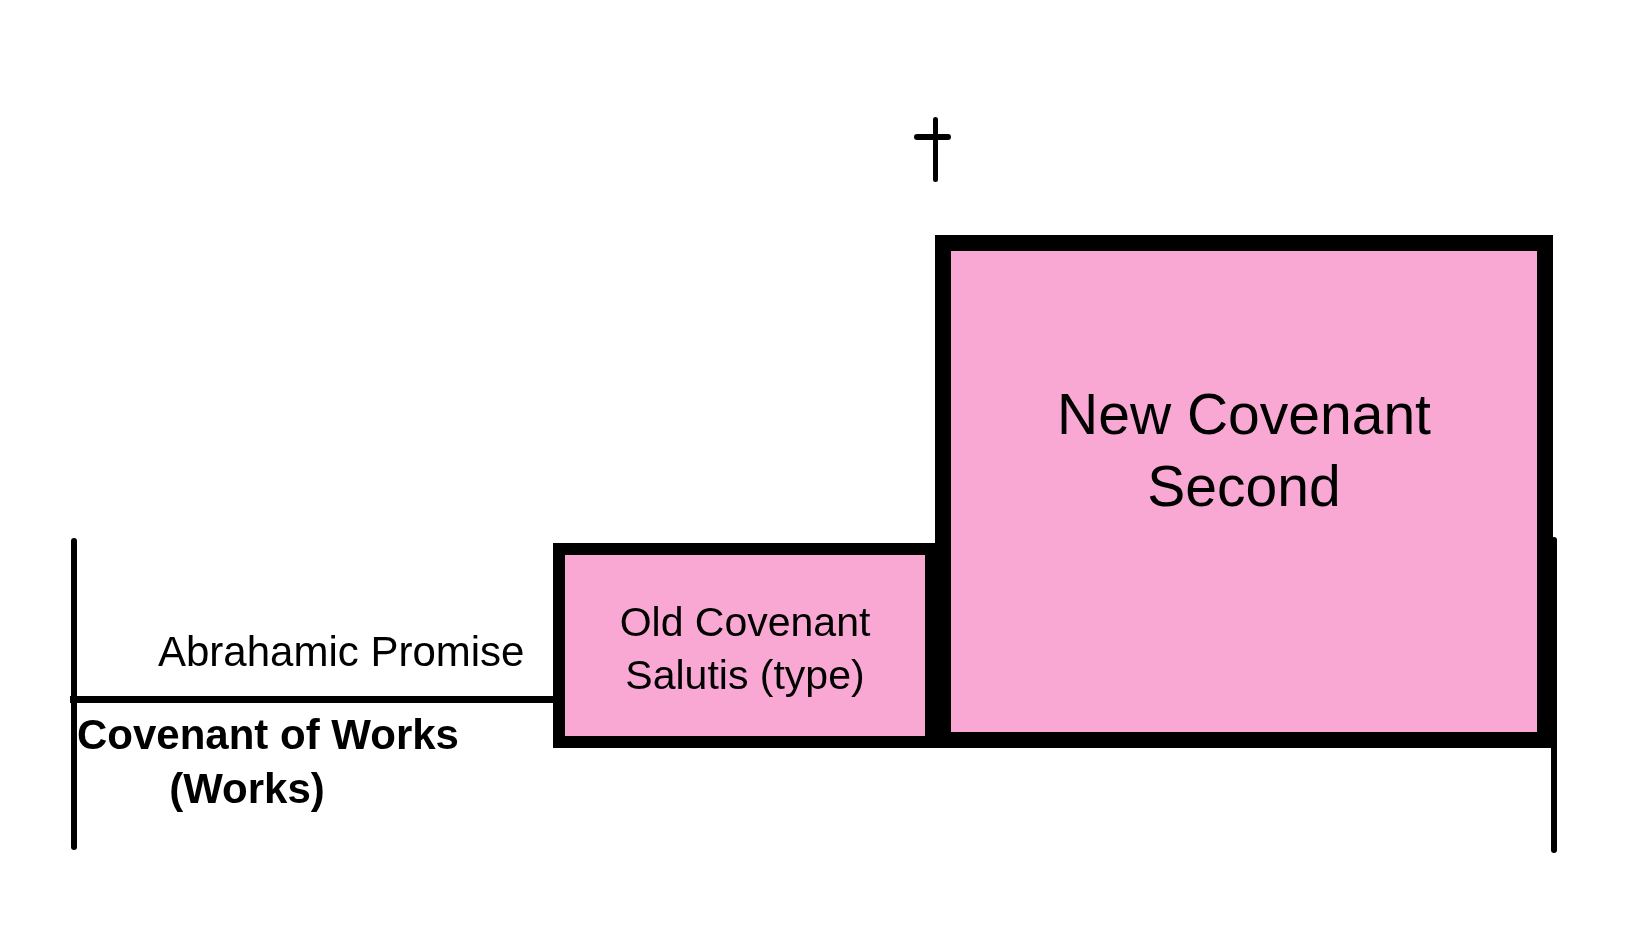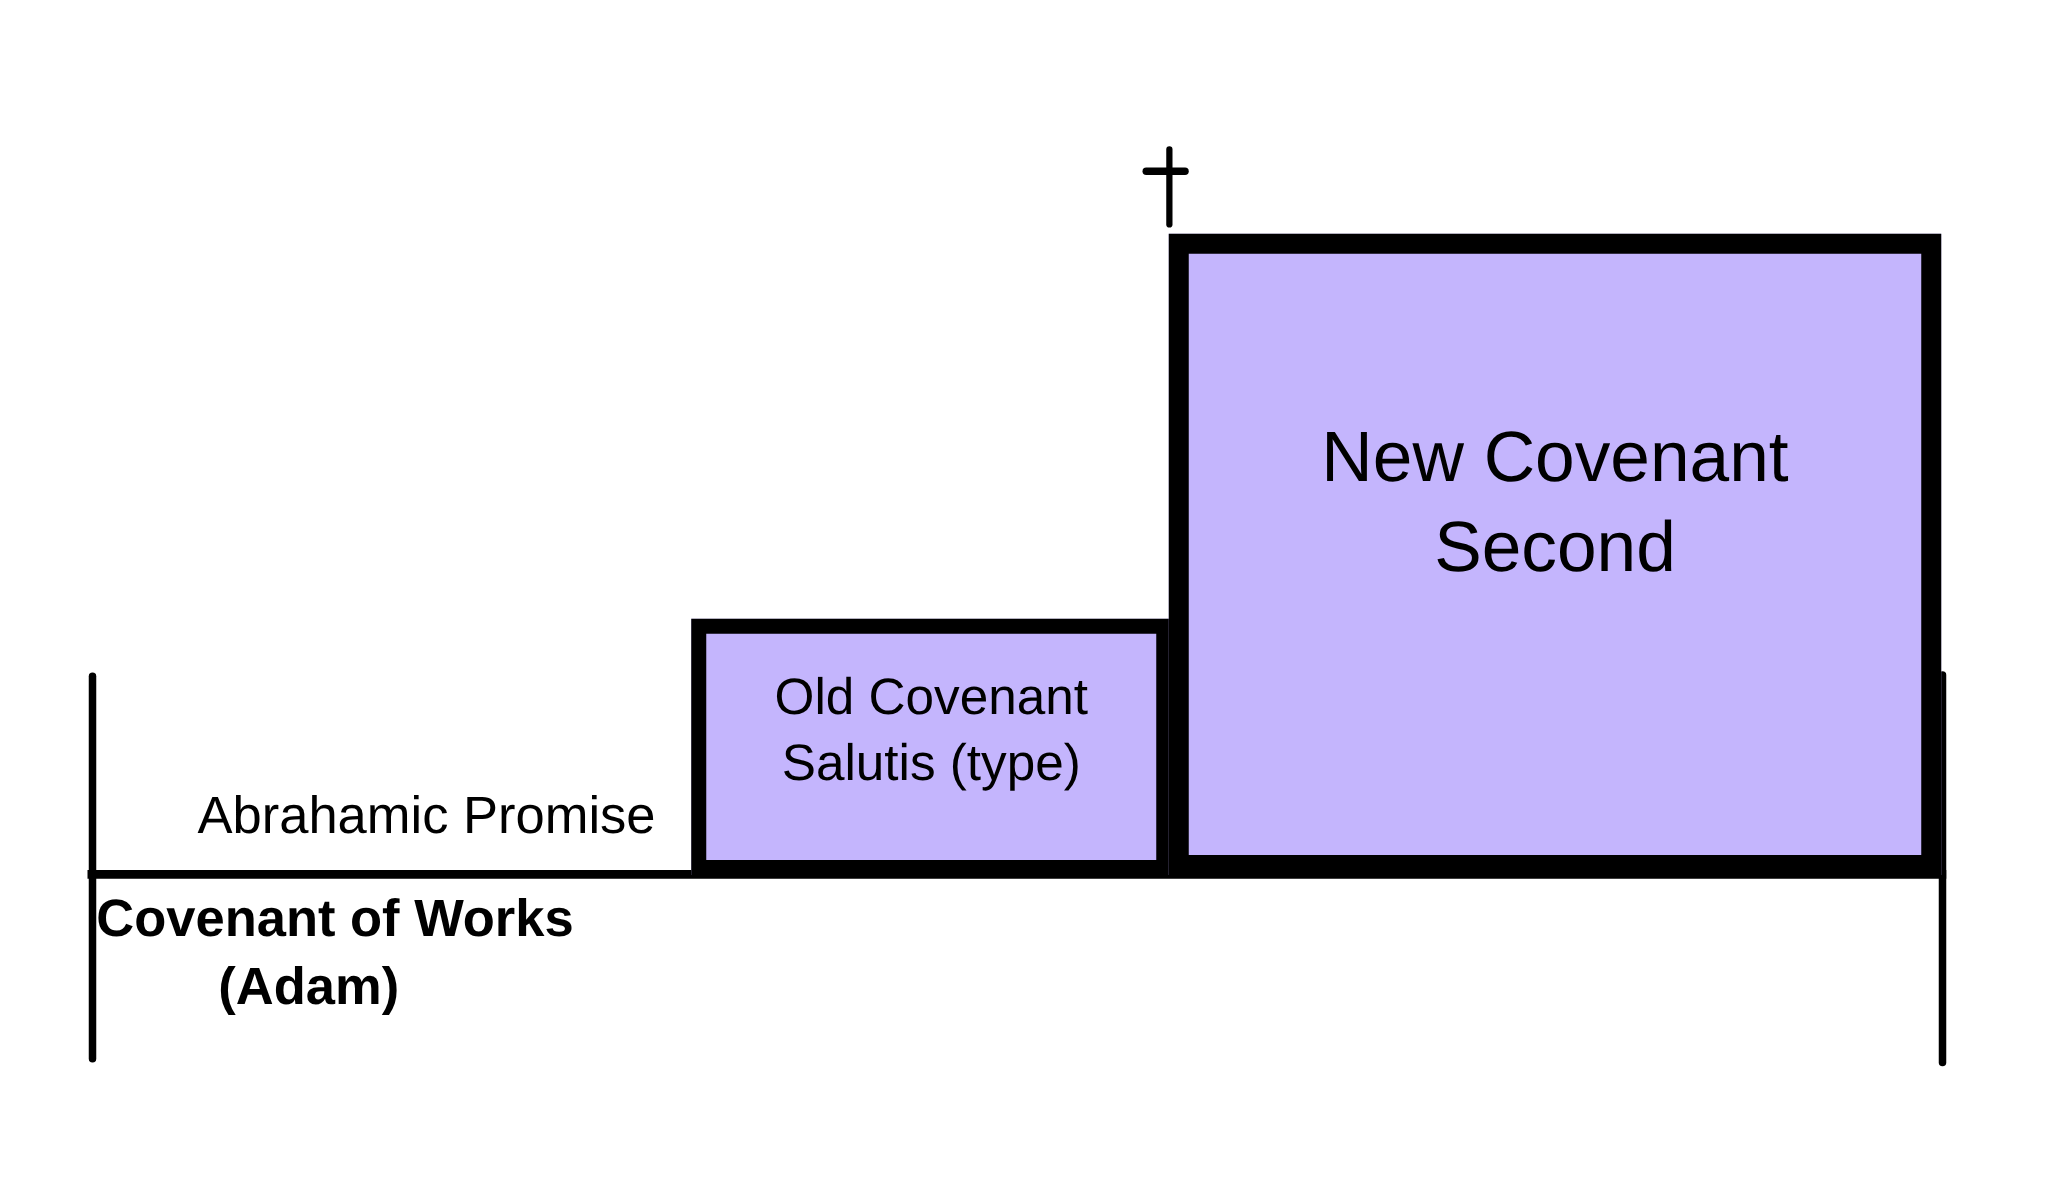--- a/index.html
+++ b/index.html
@@ -51,42 +51,43 @@
   .cross .hbar {
     position: absolute;
     left: 0; top: 17px;
     width: 37px; height: 6px;
     background: #000000;
     border-radius: 3px;
   }
   
   .box {
     position: absolute;
-    background: #c4b5fd;
+    background: #f9a8d4;
     box-sizing: border-box;
     border-style: solid;
     border-color: #000000;
+    margin-top: 48px;
   }
   .box-old {
     left: 553px; top: 495px;
     width: 384px; height: 205px;
     border-width: 12px;
   }
   .box-new {
     left: 935px; top: 187px;
     width: 618px; height: 513px;
     border-width: 16px;
   }
   .box-label {
     position: absolute;
     left: 0; right: 0;
     text-align: center;
   }
   .box-old .box-label {
-    top: 24px;
+    top: 41px;
     font-size: 41px;
     line-height: 53px;
   }
   .box-new .box-label {
     top: 127px;
     font-size: 57px;
     line-height: 72px;
   }
   
   .label {
@@ -136,17 +137,17 @@
 
   <div class="cross">
     <div class="vbar"></div>
     <div class="hbar"></div>
   </div>
 
   <div class="label label-abrahamic">Abrahamic Promise</div>
 
   <div class="label label-works">
     <div>Covenant of Works</div>
-    <div>(Adam)</div>
+    <div>(Works)</div>
   </div>
 
 
 </div>
 
 </body></html>

